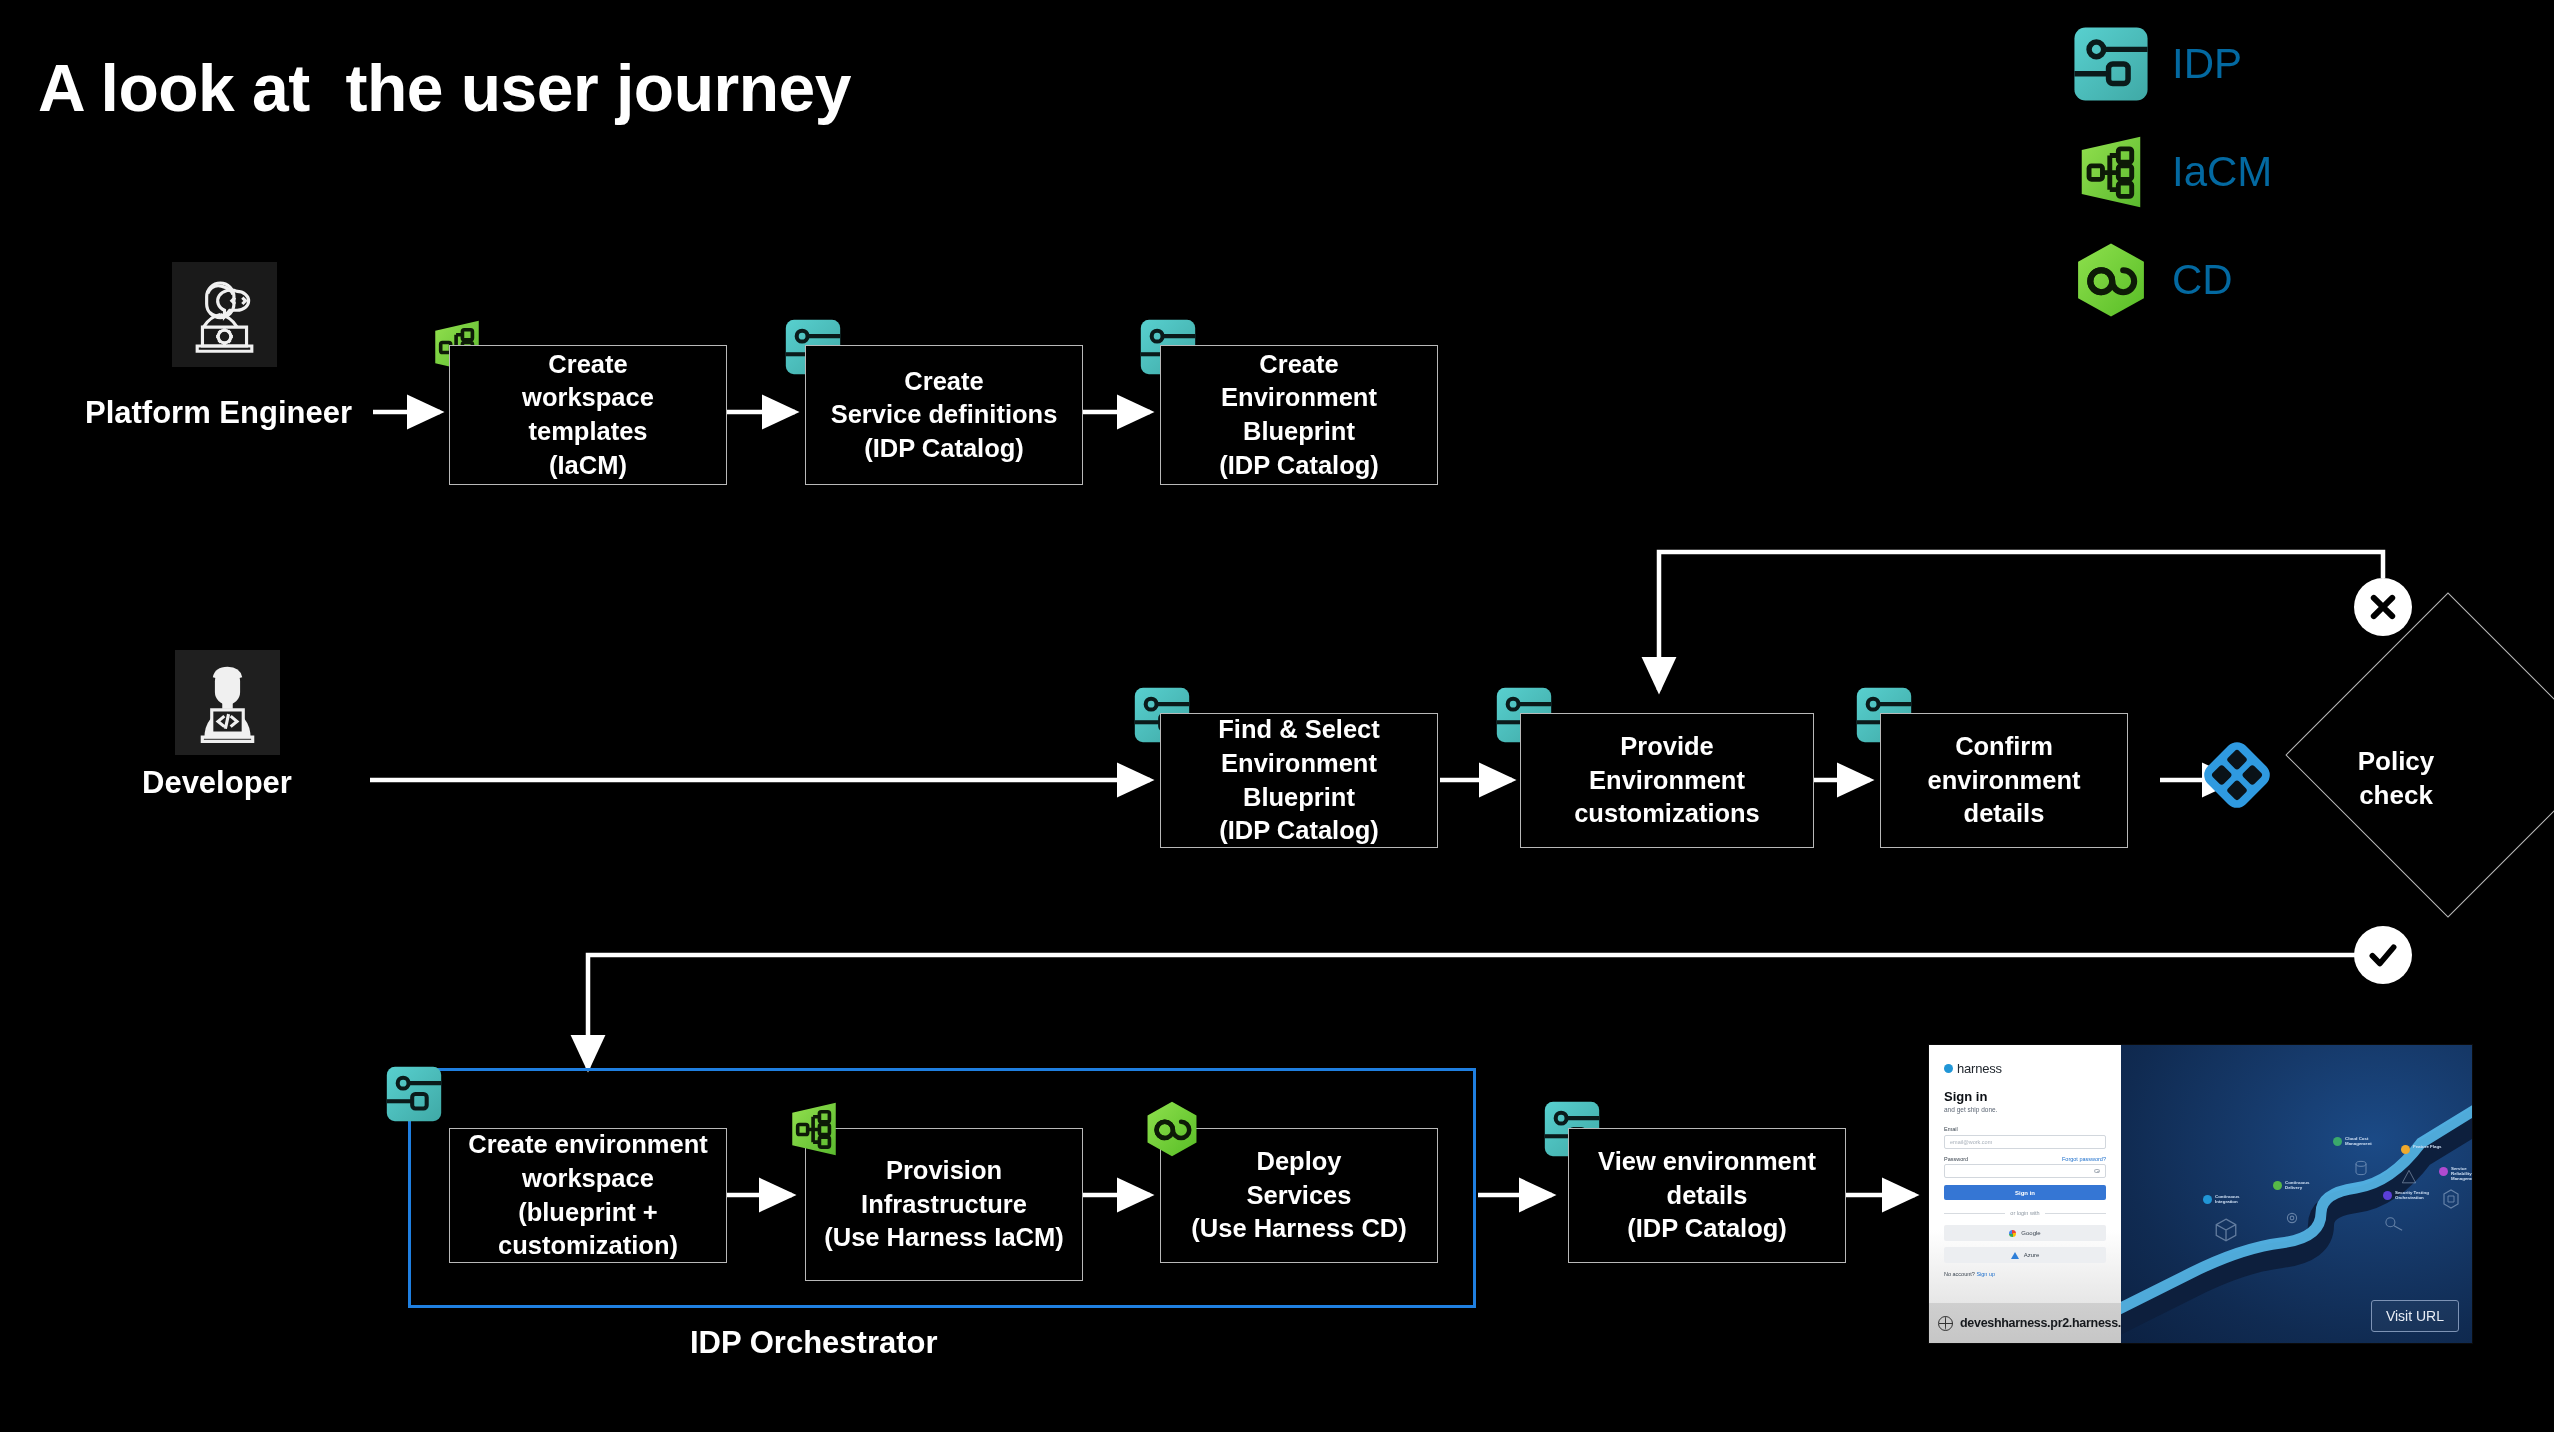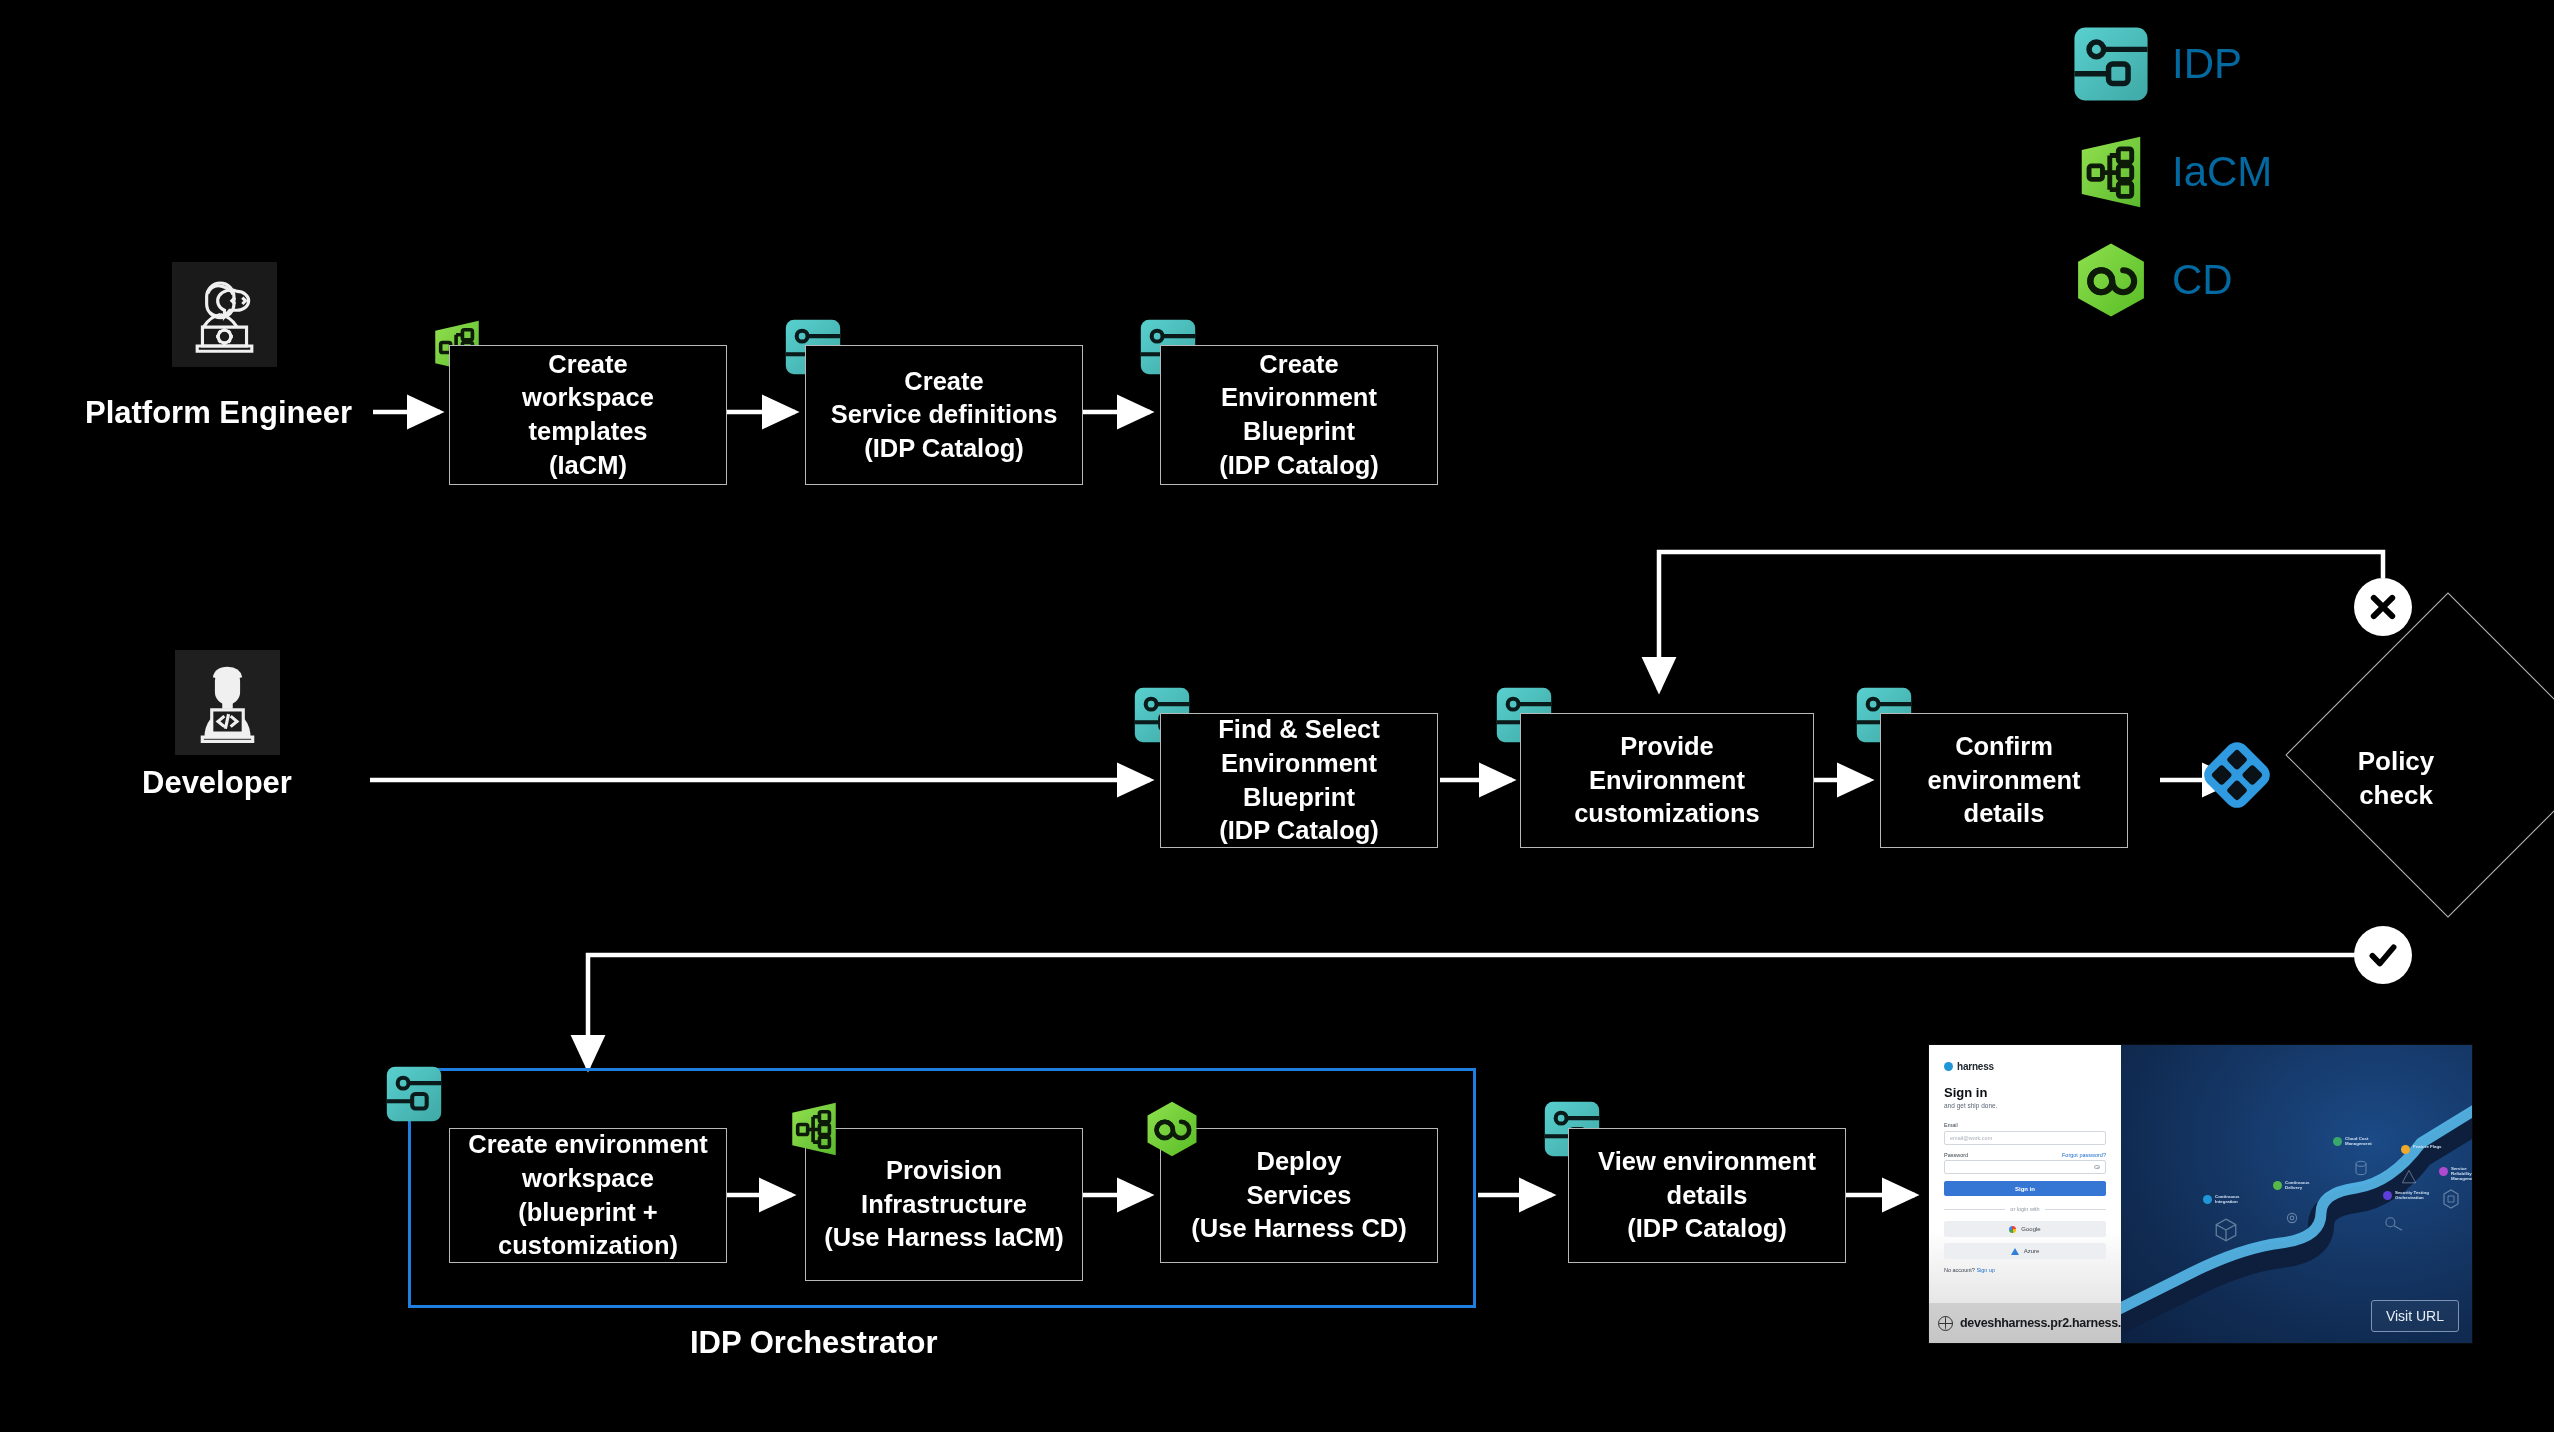--- a/index.html
+++ b/index.html
@@ -146,21 +146,21 @@
     background: linear-gradient(#ffffff 0%, #ffffff 62%, #d9d9d9 100%);
     position: relative;
     color: #111;
     padding: 16px 15px 0 15px;
   }
   .pv-logo { display: flex; align-items: center; gap: 4px; margin-bottom: 13px; }
   .pv-logo-mark {
     width: 9px; height: 9px; border-radius: 50%;
     background: #2196d6;
   }
-  .pv-logo-text { font-size: 10px; font-weight: bold; color: #21272e; letter-spacing: -0.2px; }
+  .pv-logo-text { font-size: 13px; font-weight: normal; color: #21272e; letter-spacing: -0.2px; }
   .pv-title { font-size: 13px; font-weight: bold; color: #0b0f14; margin-bottom: 2px; }
   .pv-sub { font-size: 6.5px; color: #5b6573; margin-bottom: 13px; }
   .pv-flabel { font-size: 5.5px; color: #3a444f; margin-bottom: 2.5px; }
   .pv-input {
     height: 14px; border: 1px solid #d2d7dd; border-radius: 2px;
     background: #fff; font-size: 5.5px; color: #a8b0ba;
     display: flex; align-items: center; padding: 0 5px; margin-bottom: 7px;
     position: relative;
   }
   .pv-eye { position: absolute; right: 5px; width: 6px; height: 4px; border: 0.7px solid #a8b0ba; border-radius: 50% / 60%; }
@@ -217,20 +217,21 @@
   .pv-node { position: absolute; display: flex; align-items: flex-start; gap: 3px; }
   .pv-node .dot { width: 9px; height: 9px; border-radius: 50%; flex: 0 0 9px; }
   .pv-node .lbl { font-size: 4.4px; color: #cfe0f5; line-height: 1.12; white-space: pre-line; font-weight: bold; }
   .pv-glyph { position: absolute; opacity: 0.42; }
 </style>
 </head>
 <body>
 
 <div id="stage">
 
+  <div id="page-title">A look at  the user journey</div>
 
   <div id="legend">
 
     <div class="legend-row">
       <div class="legend-icon">
         <svg viewBox="0 0 64 64">
             <defs>
               <linearGradient id="gidp" x1="0" y1="0" x2="1" y2="1">
           <stop offset="0" stop-color="#58d0cf"></stop>
                 <stop offset="1" stop-color="#3fa9a6"></stop>

